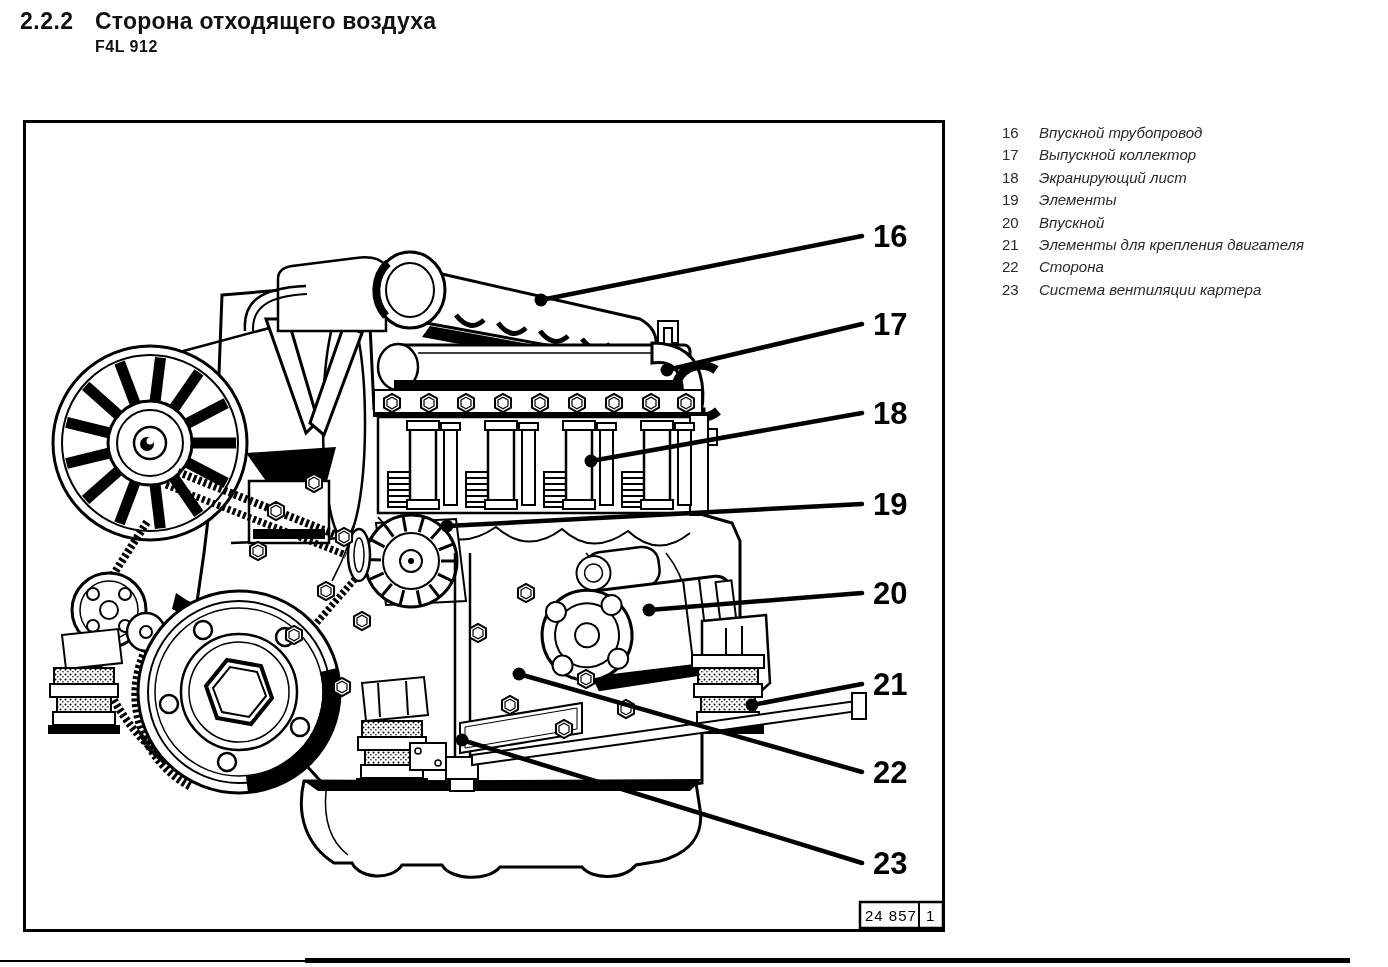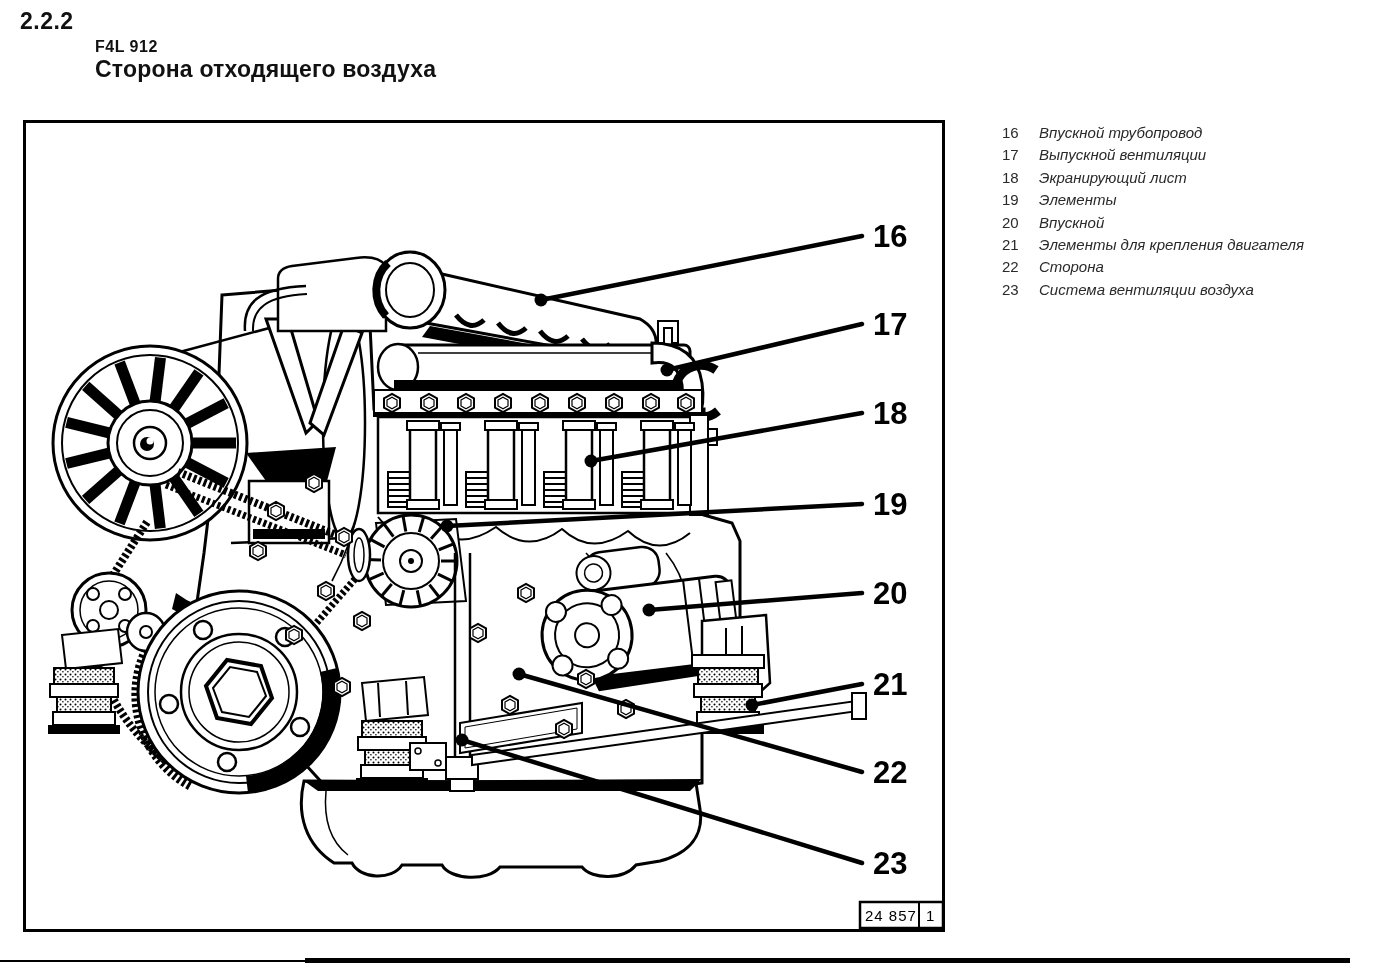--- a/index.html
+++ b/index.html
@@ -1,21 +1,21 @@
 <!DOCTYPE html>
 <html><head>
 <meta charset="utf-8">
 <style>
   html,body{margin:0;padding:0;background:#fff;}
   .page{position:relative;width:1384px;height:967px;background:#ffffff;
         font-family:"Liberation Sans",sans-serif;color:#111;overflow:hidden;}
   
   .heading{position:absolute;top:8px;left:0;width:100%;}
   .sec-num{position:absolute;left:20px;top:0;font-size:23px;font-weight:700;letter-spacing:.5px;}
-  .sec-title{position:absolute;left:95px;top:0;font-size:23px;font-weight:700;letter-spacing:.2px;margin-top:48px;}
+  .sec-title{position:absolute;left:95px;top:0;font-size:23px;font-weight:700;letter-spacing:.2px;}
   .sec-sub{position:absolute;left:95px;top:30px;font-size:16px;font-weight:700;letter-spacing:.5px;}
   
   .figure-frame{position:absolute;left:23px;top:120px;width:916px;height:806px;
                 border:3px solid #000;background:#fff;}
   .figure-frame svg{display:block;}
   
   .legend{position:absolute;left:1002px;top:122px;width:370px;}
   .legend-row{display:flex;font-size:15px;line-height:22.4px;color:#2a2a2a;}
   .legend-num{width:37px;flex:0 0 37px;}
   .legend-label{flex:1;font-style:italic;}
@@ -402,21 +402,21 @@
     </svg>
   </div>
 
   <div class="legend">
     <div class="legend-row">
       <span class="legend-num">16</span>
       <span class="legend-label">Впускной трубопровод</span>
     </div>
     <div class="legend-row">
       <span class="legend-num">17</span>
-      <span class="legend-label">Выпускной вентиляции</span>
+      <span class="legend-label">Выпускной коллектор</span>
     </div>
     <div class="legend-row">
       <span class="legend-num">18</span>
       <span class="legend-label">Экранирующий лист</span>
     </div>
     <div class="legend-row">
       <span class="legend-num">19</span>
       <span class="legend-label">Элементы</span>
     </div>
     <div class="legend-row">
@@ -426,19 +426,19 @@
     <div class="legend-row">
       <span class="legend-num">21</span>
       <span class="legend-label">Элементы для крепления двигателя</span>
     </div>
     <div class="legend-row">
       <span class="legend-num">22</span>
       <span class="legend-label">Сторона</span>
     </div>
     <div class="legend-row">
       <span class="legend-num">23</span>
-      <span class="legend-label">Система вентиляции воздуха</span>
+      <span class="legend-label">Система вентиляции картера</span>
     </div>
   </div>
 
   <div class="rule-thin"></div>
   <div class="rule-thick"></div>
 </div>
 
 </body></html>

